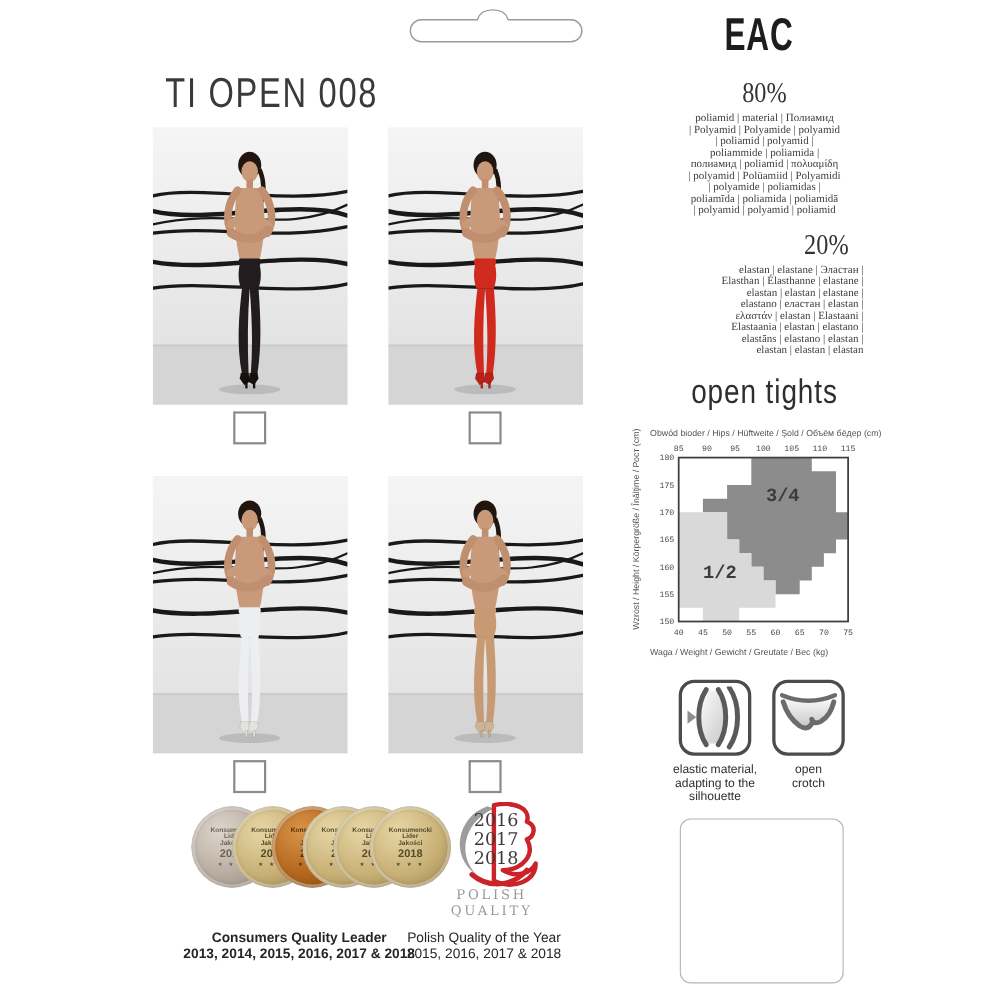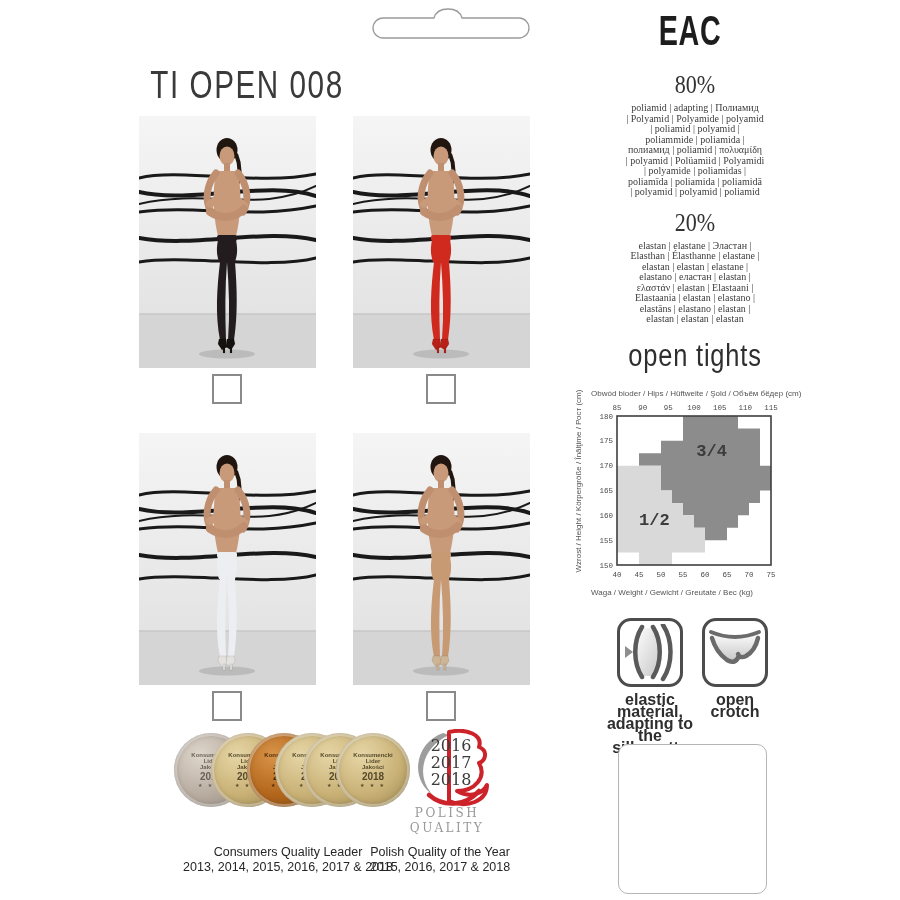--- a/index.html
+++ b/index.html
@@ -50,21 +50,21 @@
 
   
   #composition { left:605px; top:70px; width:180px; text-align:center;font-family:Liberation Serif, serif; }
   .pct-heading {
     font-size:26px; font-weight:400; color:#333;
     transform:scaleX(.85); transform-origin:center;
     margin-bottom:3px;
   }
   .comp-lines { font-size:10px; line-height:10.5px; color:#3d3d3d; }
   .comp-lines div { white-space:nowrap; }
-  #elastane-block { margin-top:10px; }
+  #elastane-block { margin-top:10px;text-align:right; }
 
   
   #product-type {
     left:598px; top:338px; width:194px; text-align:center;
     font-size:31px; font-weight:400; color:#2e2e2e; letter-spacing:1px;
     transform:scaleX(.82); transform-origin:center;
   }
 
   
   #chart-top-label { left:591px; top:389px; width:204px; text-align:center;
@@ -75,41 +75,41 @@
   #chart-bottom-label { left:591px; top:588px; width:204px; text-align:left;
     font-size:8px; color:#545454; white-space:nowrap; }
 
   
   .feature-box {
     width:66px; height:69px; border:3px solid #4c4c4c; border-radius:14px;
     background:#fff; display:flex; align-items:center; justify-content:center;
   }
   #feature-box-0 { left:617px; top:618px; }
   #feature-box-1 { left:702px; top:618px; }
-  .feature-label { font-size:16px; line-height:12px; color:#2e2e2e; text-align:center;font-weight:bold; }
+  .feature-label { font-size:11px; line-height:12px; color:#2e2e2e; text-align:center; }
   #feature-label-0 { left:598px; top:694px; width:104px; }
   #feature-label-1 { left:694px; top:694px; width:82px; }
 
   
   #medals { left:170px; top:732px; width:250px; height:80px; }
   .coin {
     position:absolute; width:74px; height:74px; border-radius:50%;
     display:flex; flex-direction:column; align-items:center; justify-content:center;
     text-align:center; box-shadow:inset 0 0 0 3px rgba(255,255,255,.35), inset 0 0 6px rgba(0,0,0,.35);
   }
   .coin-line1 { font-size:6px; font-weight:700; }
   .coin-line2 { font-size:6px; font-weight:700; }
   .coin-line3 { font-size:6px; font-weight:700; }
   .coin-year  { font-size:10px; font-weight:700; margin-top:1px; }
   .coin-stars { font-size:5px; letter-spacing:2px; }
 
   #pq-logo { left:399px; top:729px; width:96px; height:108px; }
 
   .award-caption { font-size:12.5px; line-height:15px; color:#262626; text-align:center; }
-  #award-caption-0 { left:168px; top:845px; width:240px; }
+  #award-caption-0 { left:152px; top:845px; width:240px;font-weight:bold; }
   #award-caption-1 { left:357px; top:845px; width:166px; }
 
   
   #empty-box {
     left:618px; top:744px; width:149px; height:150px;
     border:1.5px solid #b5b5b5; border-radius:10px; background:#fff;
   }
 </style>
 </head>
 <body>
@@ -298,21 +298,21 @@
     </svg></div>
 
 <div id="checkbox-0" class="checkbox abs"></div>
 <div id="checkbox-1" class="checkbox abs"></div>
 <div id="checkbox-2" class="checkbox abs"></div>
 <div id="checkbox-3" class="checkbox abs"></div>
 
 <div id="composition" class="abs">
   <div class="pct-heading">80%</div>
   <div class="comp-lines">
-      <div>poliamid | adapting | Полиамид</div>
+      <div>poliamid | material | Полиамид</div>
       <div>| Polyamid | Polyamide | polyamid</div>
       <div>| poliamid | polyamid |</div>
       <div>poliammide | poliamida |</div>
       <div>полиамид | poliamid | πολυαμίδη</div>
       <div>| polyamid | Polüamiid | Polyamidi</div>
       <div>| polyamide | poliamidas |</div>
       <div>poliamīda | poliamida | poliamidā</div>
       <div>| polyamid | polyamid | poliamid</div>
     </div>
   <div id="elastane-block">

